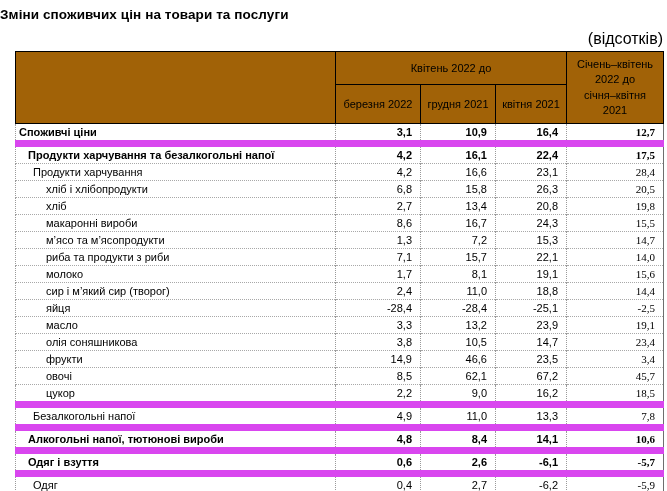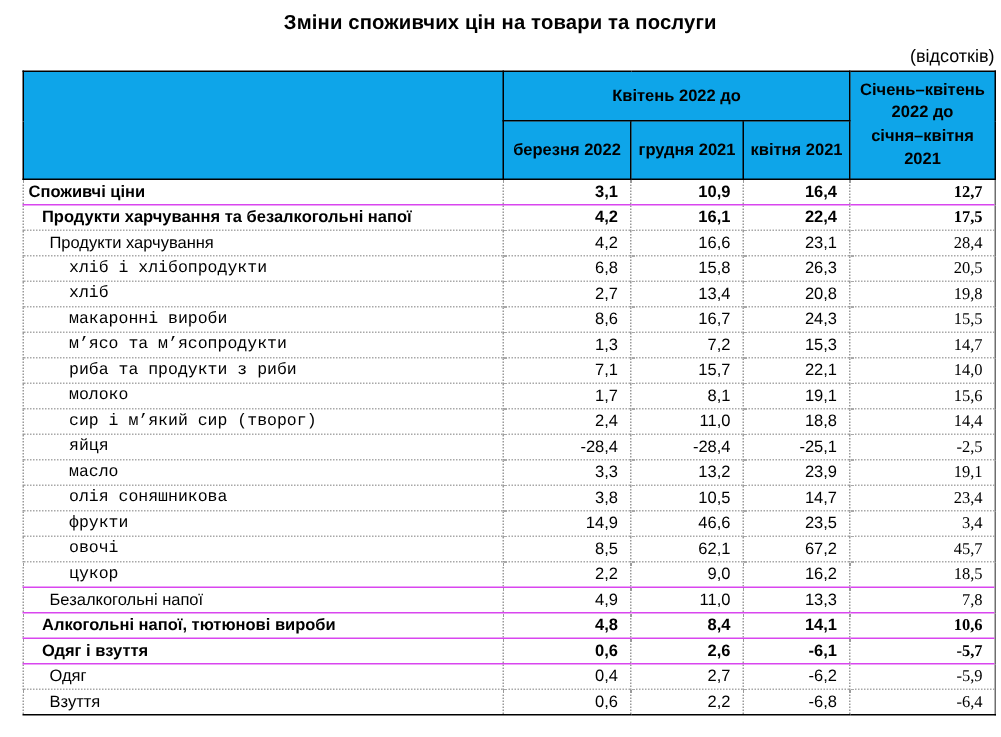--- a/index.html
+++ b/index.html
@@ -5,76 +5,75 @@
   html, body { margin: 0; padding: 0; }
   body {
     width: 667px;
     height: 491px;
     background: #ffffff;
     color: #000000;
     font-family: "Liberation Sans", sans-serif;
     overflow: hidden;
   }
   .page-title {
-    text-align: center;
     font-weight: bold;
     font-size: 13.5px;
     padding-top: 7px;
     letter-spacing: 0.1px;
   }
   .unit-note {
     width: 648px;
     margin: 8px 0 3px 15px;
     text-align: right;
-    font-size: 12px;
+    font-size: 16px;
   }
   table.cpi {
     border-collapse: collapse;
     table-layout: fixed;
     width: 648px;
     margin-left: 15px;
     font-size: 11px;
   }
   thead th {
     border: 1px solid #000;
-    font-weight: bold;
+    font-weight: normal;
     text-align: center;
     vertical-align: middle;
     padding: 1px 2px;
-    background: #0ea5e9;
+    background: #a16207;
   }
   th.corner { }
   th.group { height: 30px; }
   th.sub { height: 36px; }
   th.lastcol {
     white-space: pre-line;
     line-height: 15.5px;
   }
   tbody td {
     height: 16px;
     padding: 0;
     border-top: 1px dotted #a8a8a8;
     vertical-align: middle;
     background: #fff;
   }
-  tbody tr.sep-solid td { border-top: 1px solid #d946ef; }
+  tbody tr.sep-solid td { border-top: 7px solid #d946ef; }
   tbody td.label { text-align: left; }
   tbody td.val {
     text-align: right;
     padding-right: 8px;
     border-left: 1px dotted #9a9a9a;
   }
   tbody td:first-child { border-left: 1px dotted #9a9a9a; }
   tbody td:last-child { border-right: 1px solid #6e6e6e; font-family: Liberation Serif, serif; }
   tbody tr:last-child td { border-bottom: 1px solid #000; }
   tbody tr.bold td { font-weight: bold; margin-left: 44px; }
   tbody tr.lvl0 td.label { padding-left: 3px; }
   tbody tr.lvl1 td.label { padding-left: 12px; }
   tbody tr.lvl2 td.label { padding-left: 17px; }
-  tbody tr.lvl3 td.label { padding-left: 30px; font-family: Liberation Mono, monospace; }
+  tbody tr.lvl3 td.label { padding-left: 30px; }
 </style>
 </head>
 <body>
 
 <div class="page-title">Зміни споживчих цін на товари та послуги</div>
 
 <div class="unit-note">(відсотків)</div>
 
 <table class="cpi">
   <colgroup>

